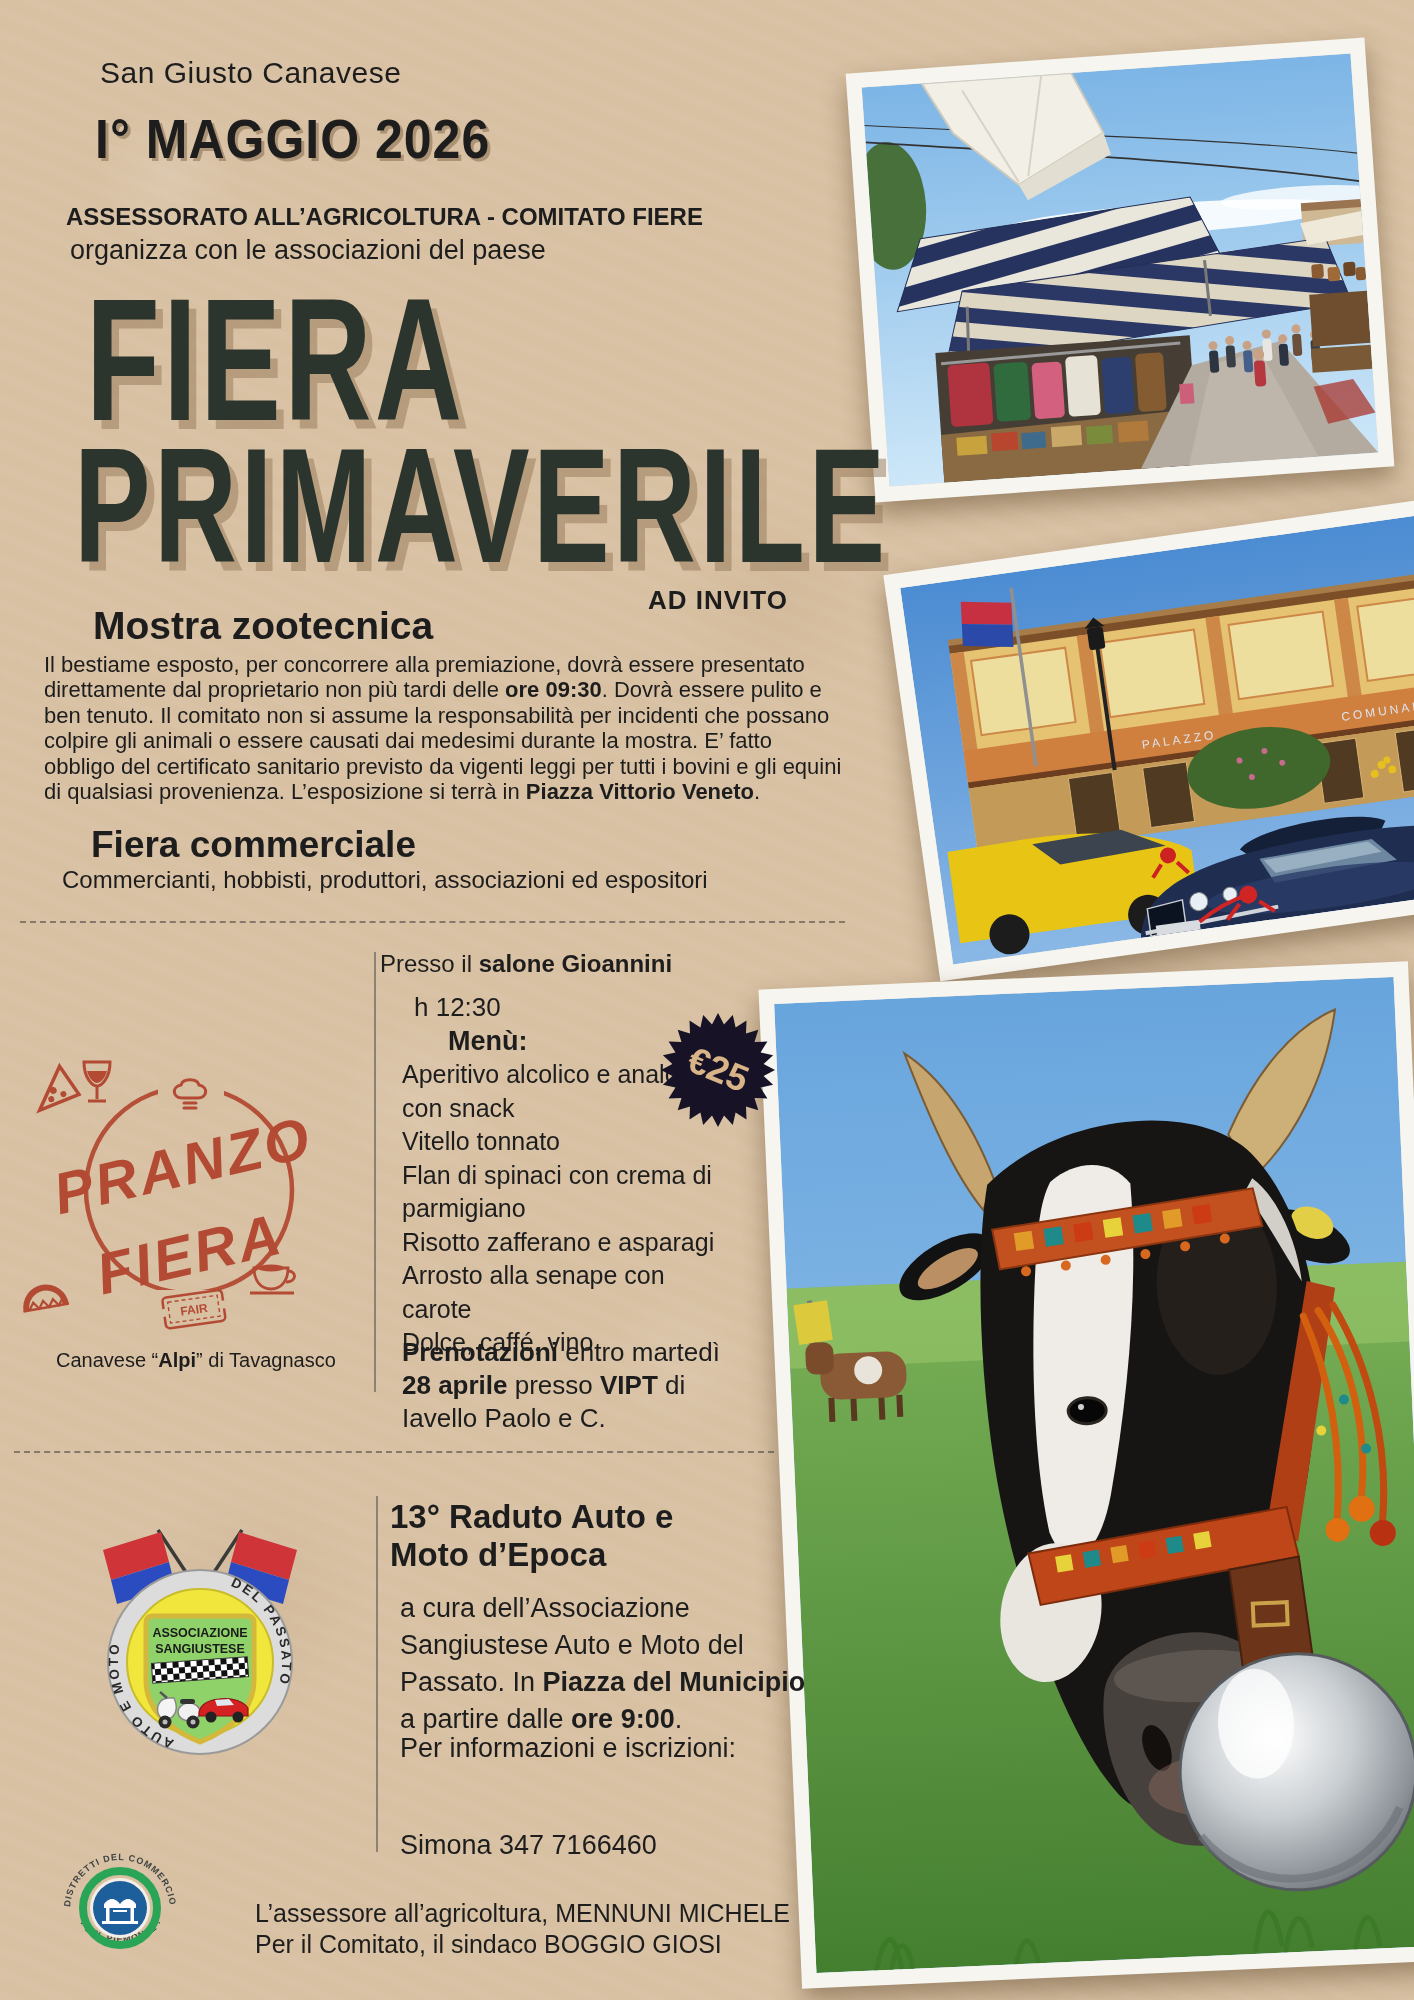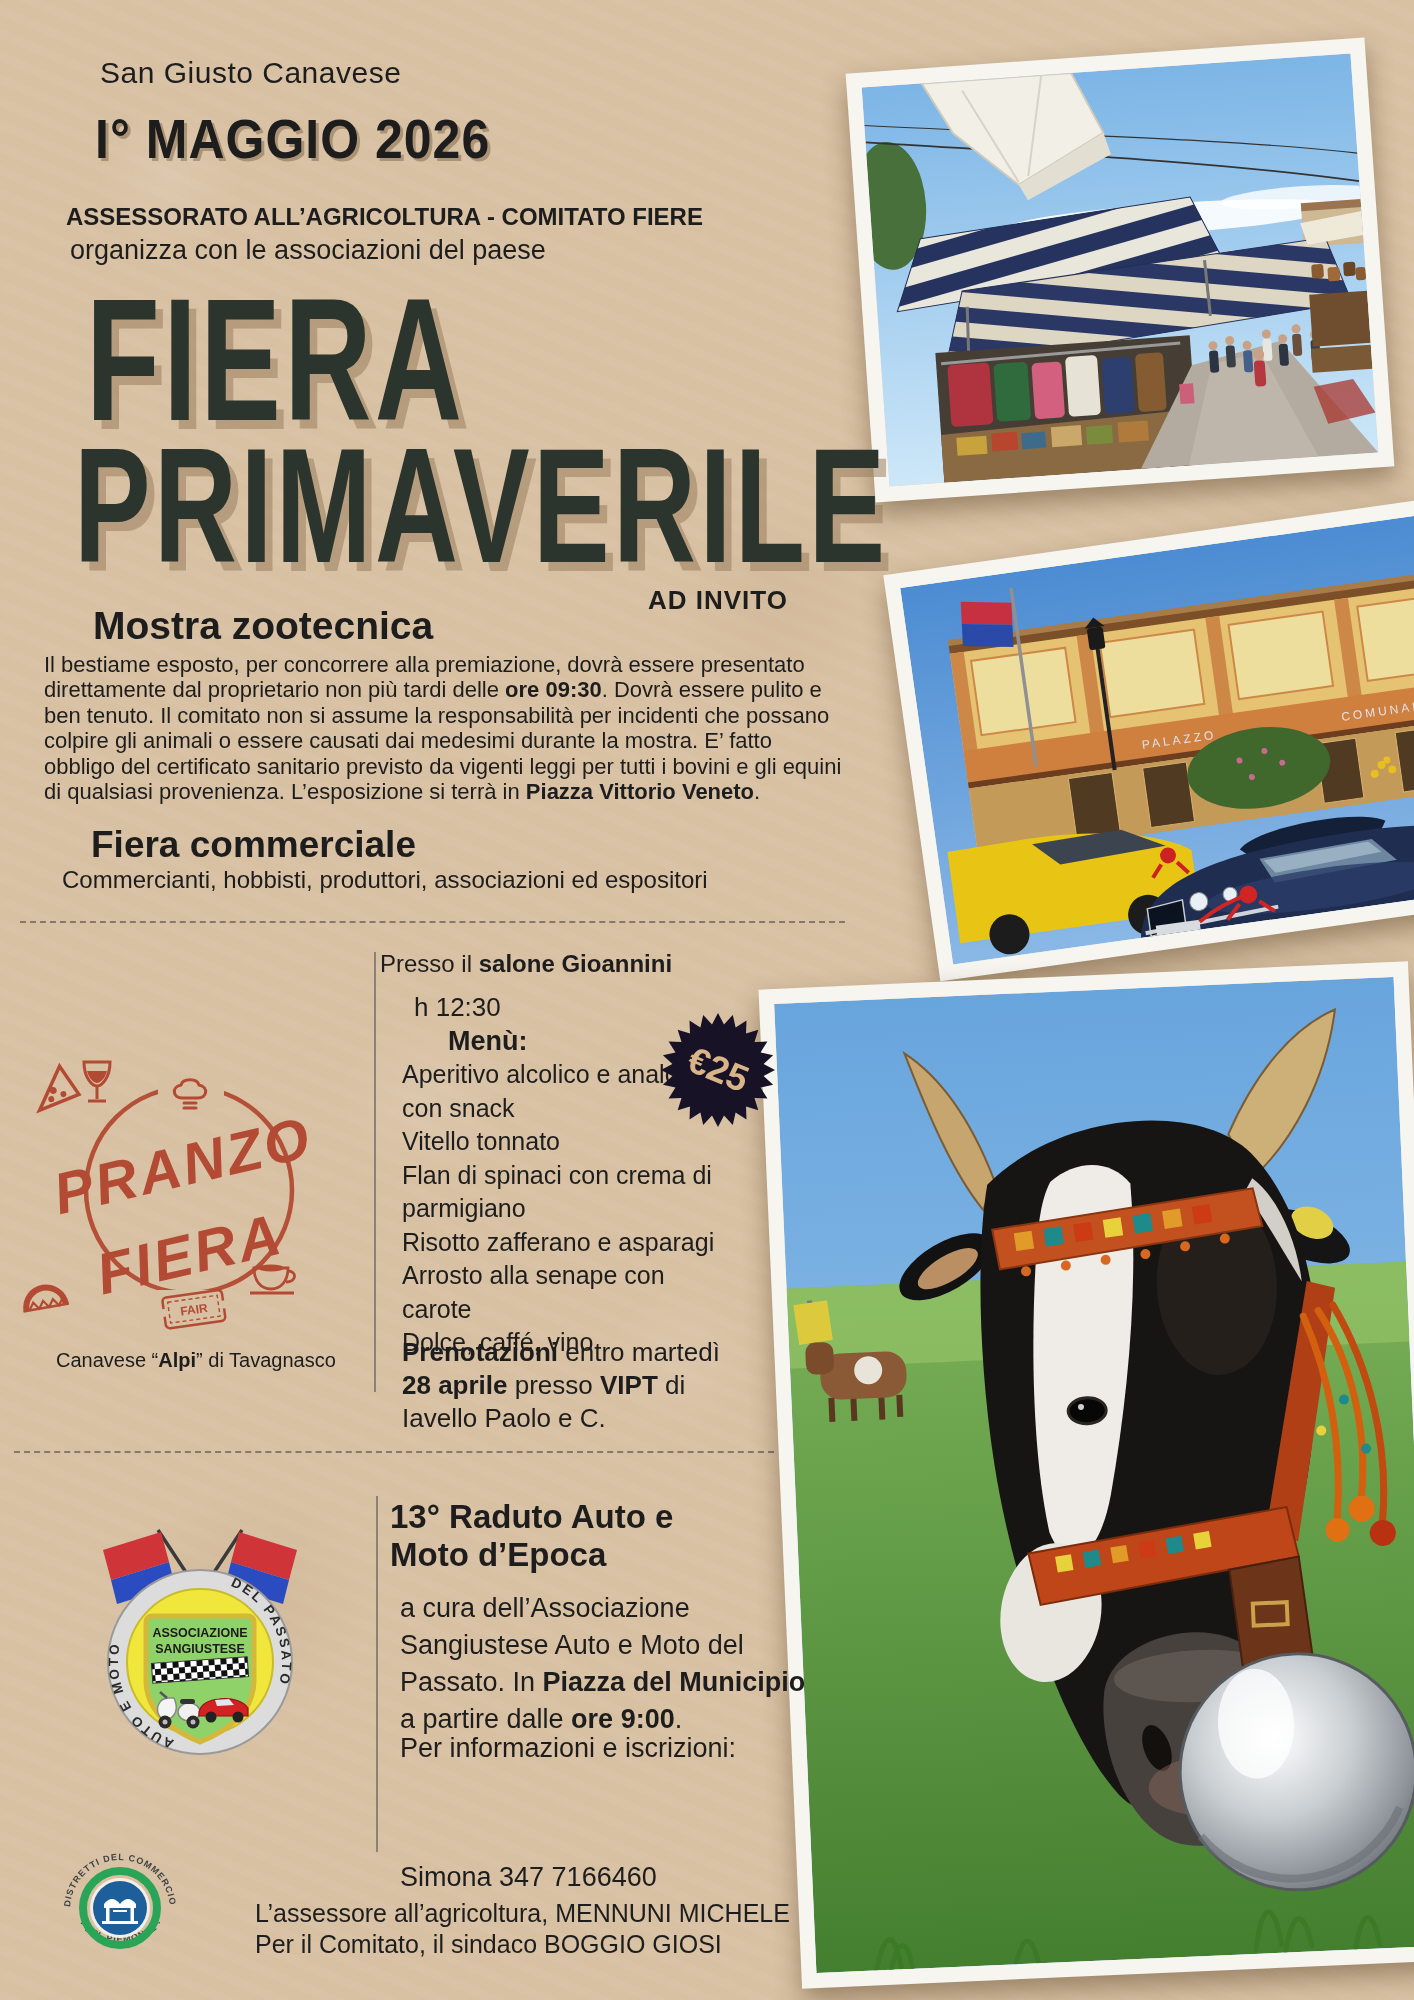--- a/index.html
+++ b/index.html
@@ -44,21 +44,21 @@
   .vline2{left:376px;top:1496px;height:356px;}
   .presso{left:380px;top:950px;font-size:24px;}
   .ora{left:414px;top:992px;font-size:26px;}
   .menu-label{left:448px;top:1026px;font-size:27px;font-weight:bold;}
   .menu{left:402px;top:1058px;width:330px;font-size:25px;line-height:33.5px;list-style:none;margin:0;padding:0;}
   .booking{left:402px;top:1336px;width:332px;font-size:26px;line-height:33px;}
   .catering{left:56px;top:1349px;width:300px;font-size:20px;}
   .raduno-h{left:390px;top:1498px;width:360px;font-size:33px;font-weight:bold;line-height:38px;}
   .raduno-body{left:400px;top:1590px;width:414px;font-size:27px;line-height:37px;}
   .raduno-info{left:400px;top:1733px;width:420px;font-size:27px;}
-  .raduno-contact{left:400px;top:1830px;width:420px;font-size:27px;margin-top:32px;}
+  .raduno-contact{left:400px;top:1830px;width:420px;font-size:27px;}
   .footer1{left:255px;top:1899px;width:600px;font-size:25px;}
   .footer2{left:255px;top:1930px;width:600px;font-size:25px;}
   .photo{position:absolute;background:#f7f5f0;box-shadow:0 12px 26px rgba(70,46,20,.42);}
   .ph-inner{position:absolute;inset:15px;overflow:hidden;background:#cfd8dd;}
   .ph-inner svg{display:block;width:100%;height:100%;}
   .photo1{left:860px;top:55px;width:520px;height:430px;transform:rotate(-4deg);z-index:2;}
   .photo2{left:909px;top:533px;width:580px;height:410px;transform:rotate(-8deg);z-index:3;}
   .photo3{left:780px;top:975px;width:650px;height:1000px;transform:rotate(-2.5deg);z-index:4;}
   .badge25{left:656px;top:1008px;width:124px;height:124px;z-index:6;}
   .logo-pranzo{left:12px;top:1052px;width:320px;height:300px;}

